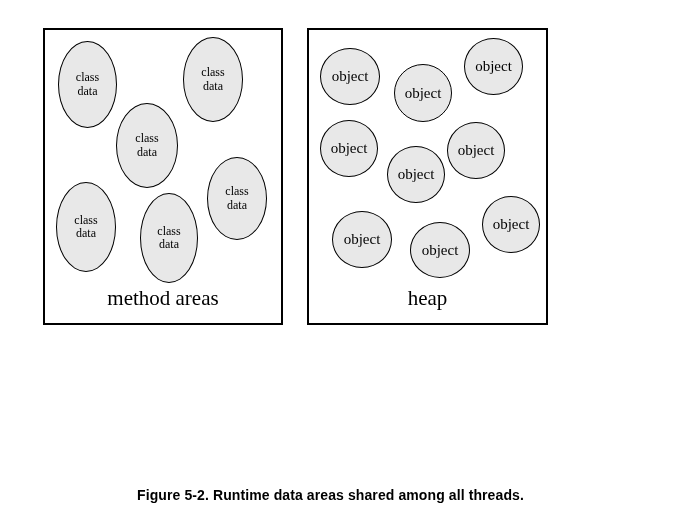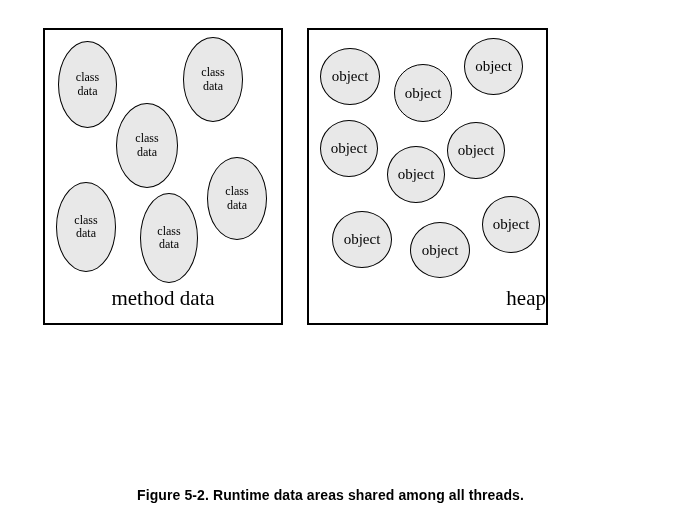--- a/index.html
+++ b/index.html
@@ -79,42 +79,42 @@
     left: 0;
     width: 100%;
     text-align: center;
     font-size: 21px;
     color: #000000;
     font-family: "Liberation Serif", "DejaVu Serif", serif;
     line-height: 1;
   }
 
   #method-area-label { bottom: 14px; }
-  #heap-label { bottom: 14px; text-align: right; }
+  #heap-label { bottom: 14px; }
 
   #figure-caption {
     position: absolute;
     left: 0;
     top: 487px;
     width: 661px;
     text-align: center;
     font-family: "Liberation Sans", "DejaVu Sans", sans-serif;
     font-weight: bold;
     font-size: 14px;
     color: #000000;
     letter-spacing: 0.1px;
   }
 </style>
 </head>
 <body>
 
 <div id="figure-canvas">
 
   <div class="area-box" id="method-area-box">
-    <div class="area-label" id="method-area-label">method data</div>
+    <div class="area-label" id="method-area-label">method areas</div>
   </div>
 
   <div class="area-box" id="heap-box">
     <div class="area-label" id="heap-label">heap</div>
   </div>
 
   <div id="node-layer">
       <div class="node class-node" style="left: 58px; top: 41px; width: 59px; height: 87px; background: rgb(232, 232, 232); border-color: rgb(0, 0, 0);">
         <span class="line">class</span>
         <span class="line">data</span>

